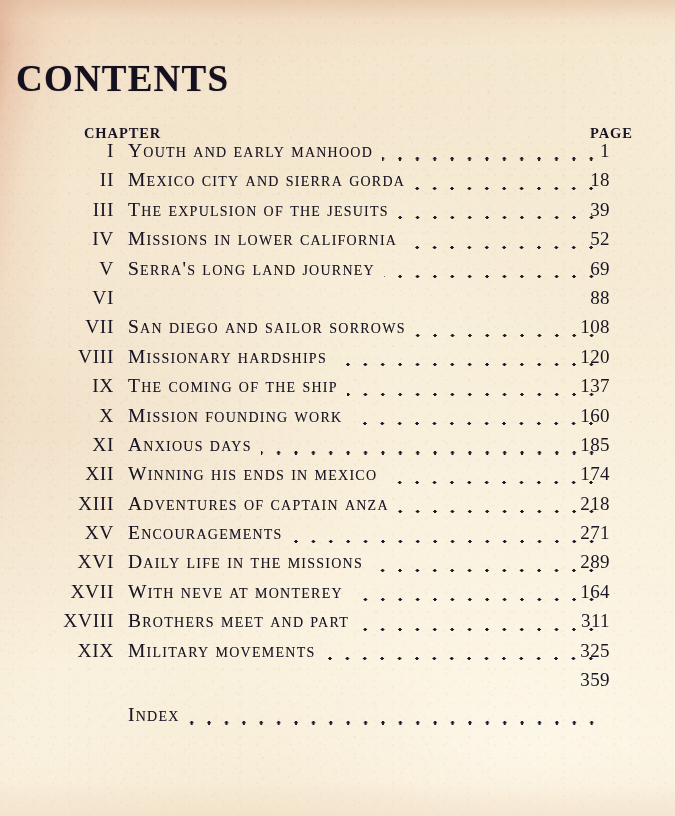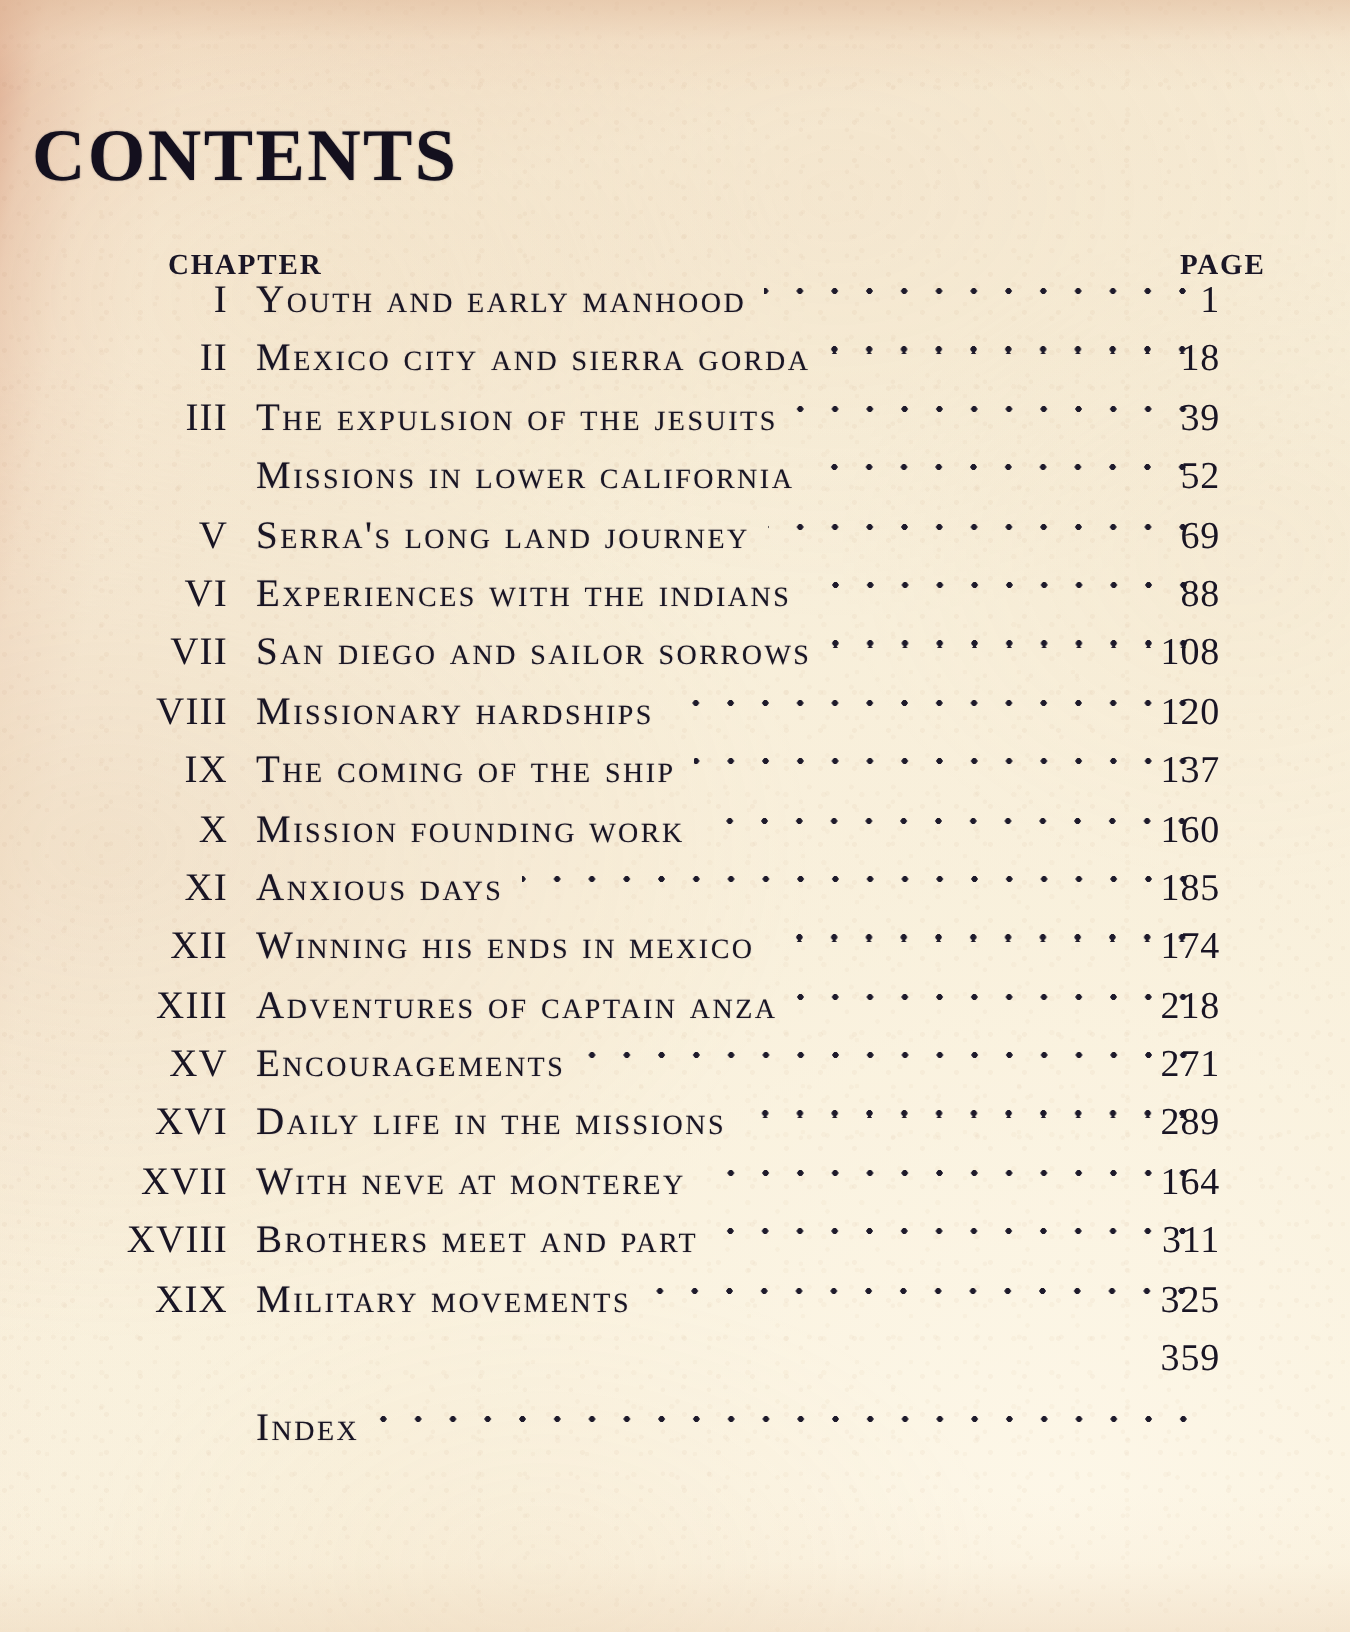--- a/index.html
+++ b/index.html
@@ -145,21 +145,21 @@
     font-size: 19.5px;
     letter-spacing: 0.6px;
     color: #191524;
   }
 
   .entry {
     position: absolute;
     left: 128px;
     right: 68px;
     display: flex;
-    align-items: flex-start;
+    align-items: flex-end;
     overflow: hidden;
   }
 
   .title {
     font-size: 19.5px;
     font-variant: small-caps;
     text-transform: lowercase;
     letter-spacing: 1.25px;
     color: #191524;
     flex: 0 0 auto;
@@ -237,40 +237,37 @@
         </div>
         <div class="toc-row">
           <div class="num">III</div>
           <div class="entry">
             <span class="title">The Expulsion of the Jesuits</span>
             <span class="leader"></span>
           </div>
           <div class="page-no">39</div>
         </div>
         <div class="toc-row">
+          <div class="num">IV</div>
           <div class="entry">
             <span class="title">Missions in Lower California</span>
             <span class="leader"></span>
           </div>
           <div class="page-no">52</div>
         </div>
         <div class="toc-row">
           <div class="num">V</div>
           <div class="entry">
             <span class="title">Serra's Long Land Journey</span>
             <span class="leader"></span>
           </div>
           <div class="page-no">69</div>
         </div>
         <div class="toc-row">
           <div class="num">VI</div>
-          <div class="entry">
-            <span class="title">Experiences with the Indians</span>
-            <span class="leader"></span>
-          </div>
           <div class="page-no">88</div>
         </div>
         <div class="toc-row">
           <div class="num">VII</div>
           <div class="entry">
             <span class="title">San Diego and Sailor Sorrows</span>
             <span class="leader"></span>
           </div>
           <div class="page-no">108</div>
         </div>

